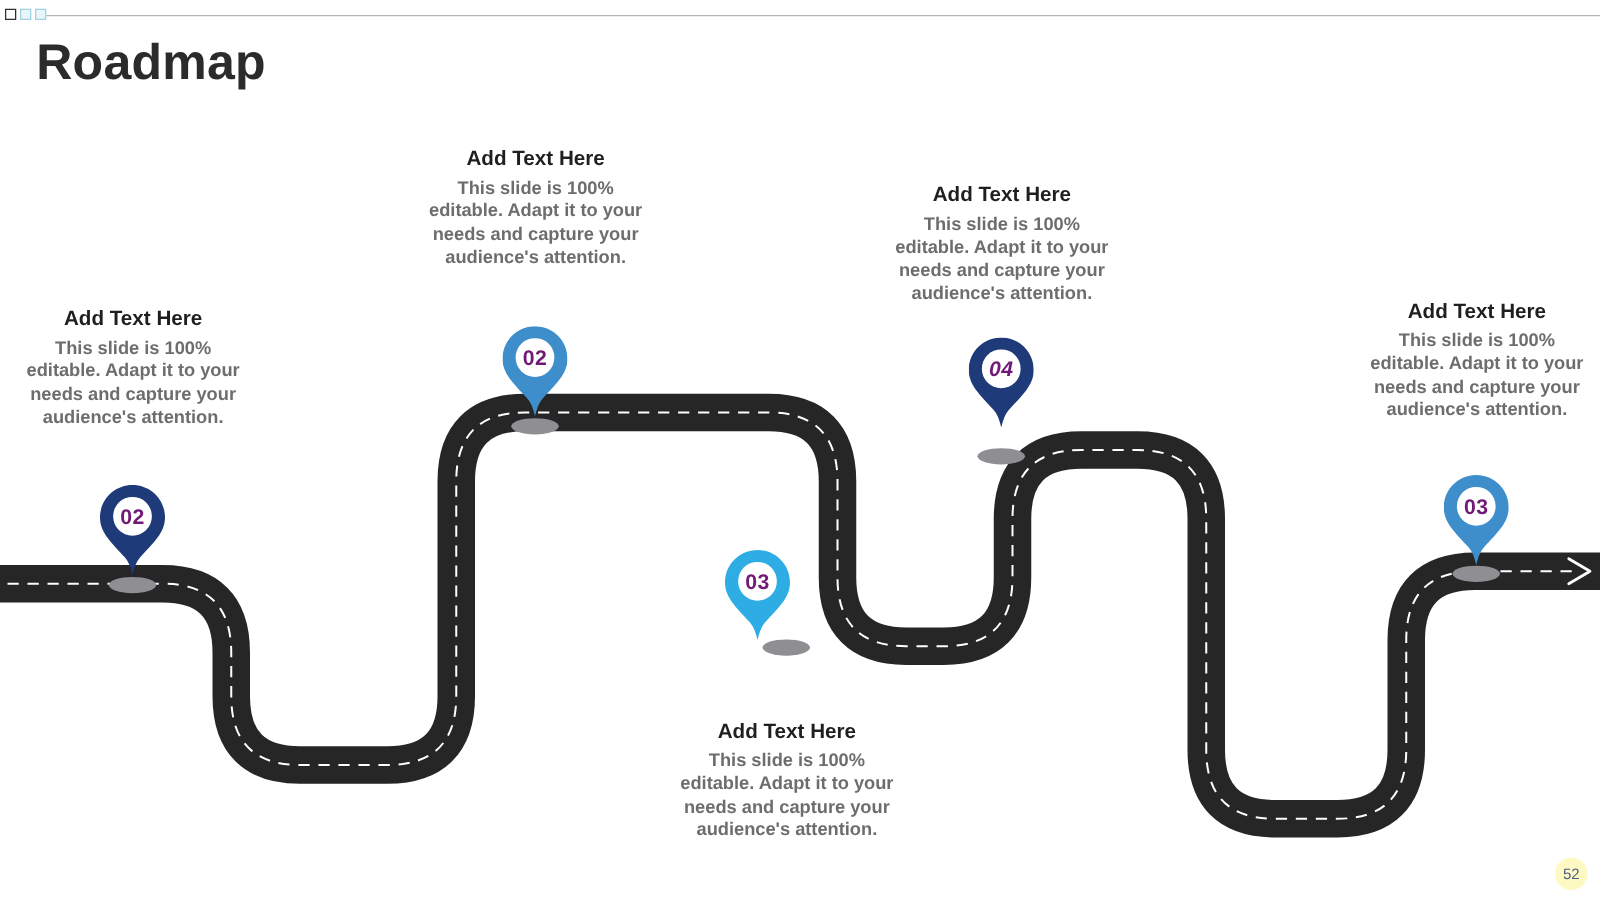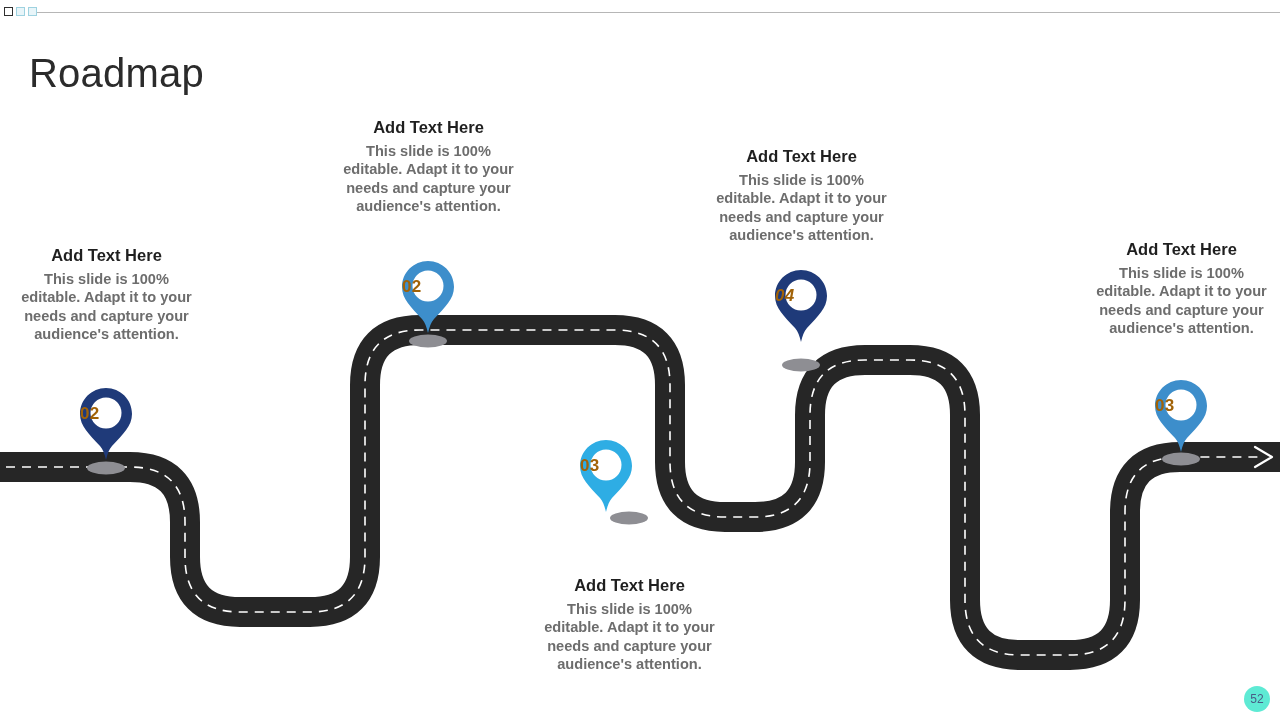--- a/index.html
+++ b/index.html
@@ -37,26 +37,25 @@
   }
   #top-deco .sq1 { left: 4px;  border: 1.5px solid #2f2f2f; background: #ffffff; }
   #top-deco .sq2 { left: 16px; border: 1.5px solid #9ed2e0; background: #e8f5f9; }
   #top-deco .sq3 { left: 28px; border: 1.5px solid #9ed2e0; background: #e8f5f9; }
 
   
   #page-title {
     position: absolute;
     left: 29px; top: 24px;
     font-size: 40px;
-    font-weight: 400;
+    font-weight: 700;
     color: #2b2b2b;
     letter-spacing: 0.2px;
     line-height: 52px;
     white-space: nowrap;
-    margin-top: 23px;
   }
 
   
   #road-svg {
     position: absolute;
     left: 0; top: 0;
     width: 1280px; height: 720px;
     pointer-events: none;
   }
 
@@ -86,35 +85,35 @@
     width: 52px;
     height: 72px;
   }
   .pin svg { display: block; width: 52px; height: 72px; }
   .pin .pin-num {
     position: absolute;
     left: 0; top: 0;
     width: 52px;
     height: 52px;
     line-height: 52px;
-    text-align: left;
+    text-align: center;
     font-size: 17px;
     font-weight: bold;
-    color: #a16207;
+    color: #701a75;
     letter-spacing: 0.3px;
   }
 
   
   #page-number {
     position: absolute;
     right: 10px;
     bottom: 8px;
     width: 26px; height: 26px;
     border-radius: 50%;
-    background: #5eead4;
+    background: #fef9c3;
     color: #4a5d86;
     font-size: 12px;
     text-align: center;
     line-height: 26px;
   }
 </style>
 </head>
 <body>
 
 <div id="top-deco">

